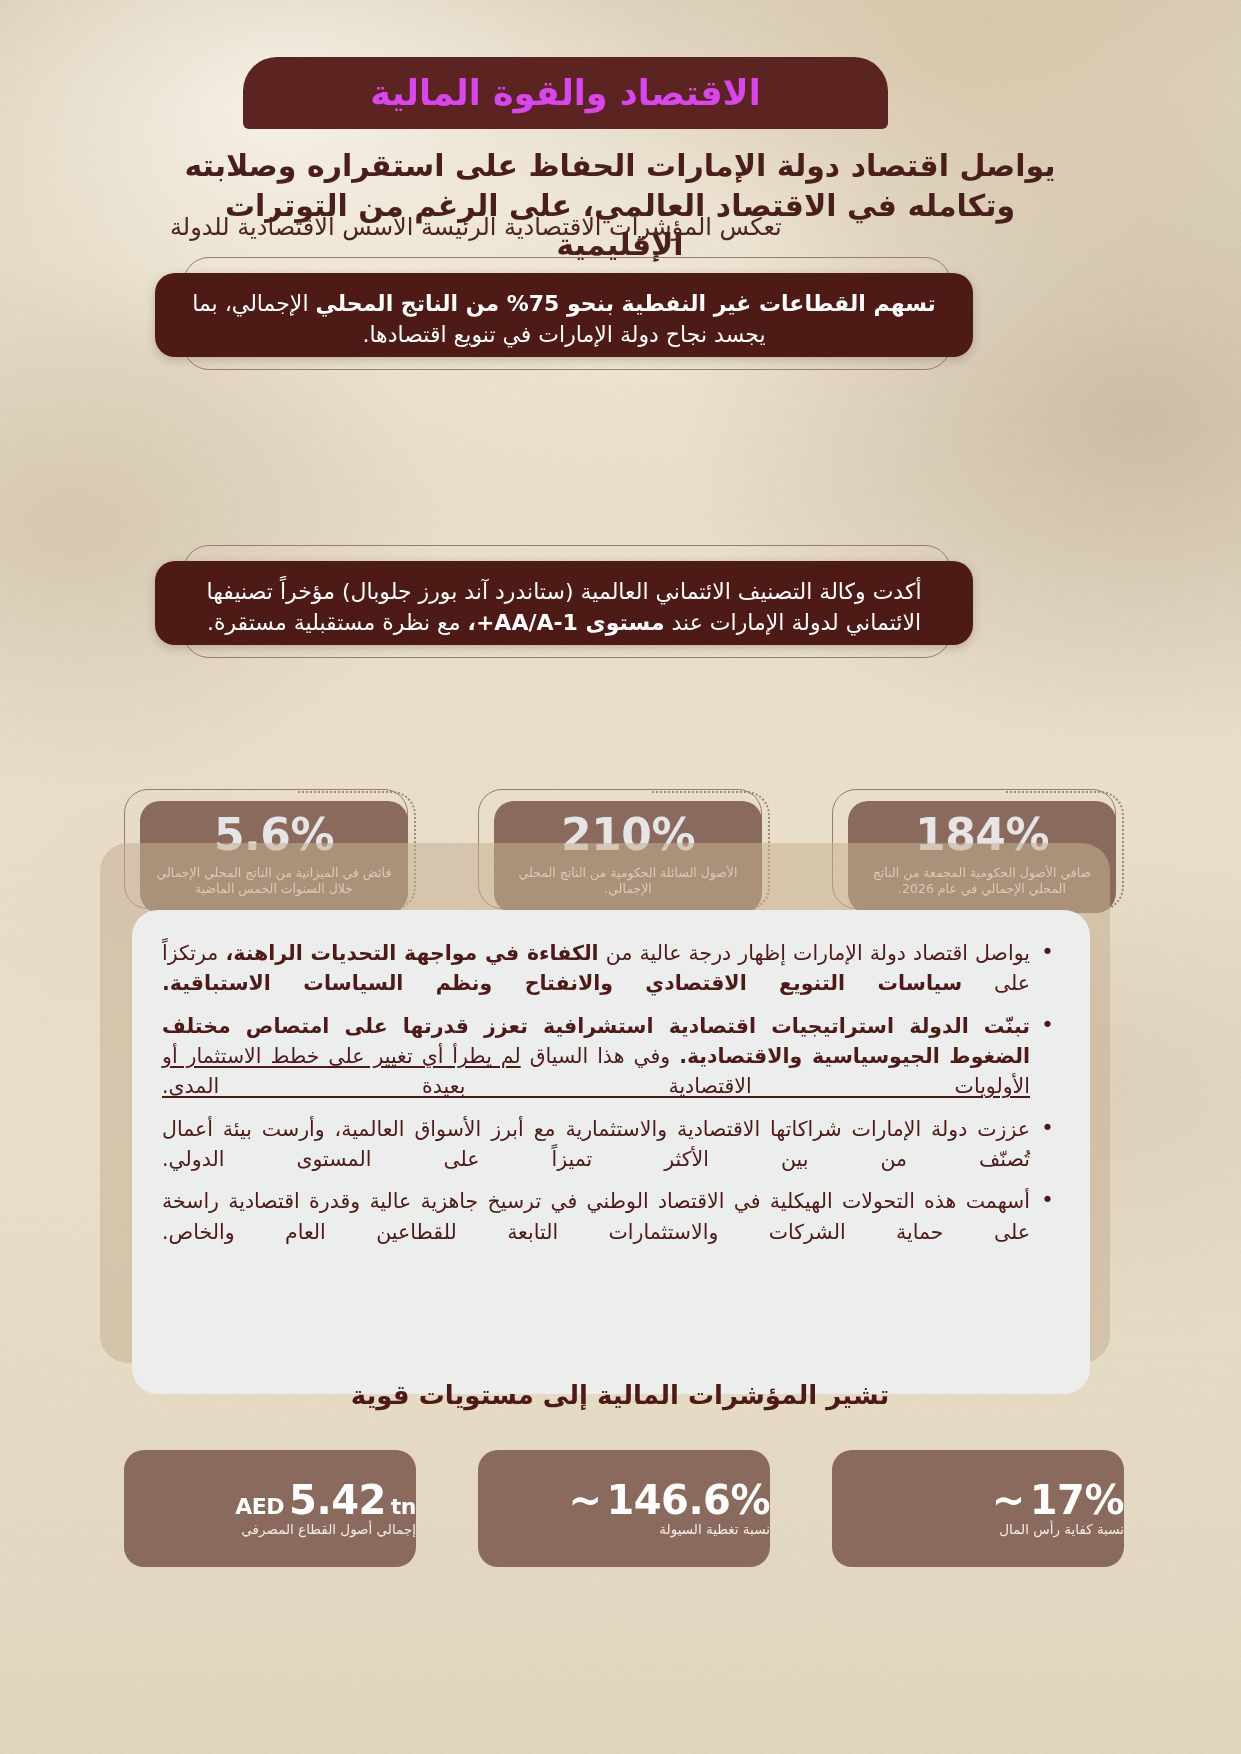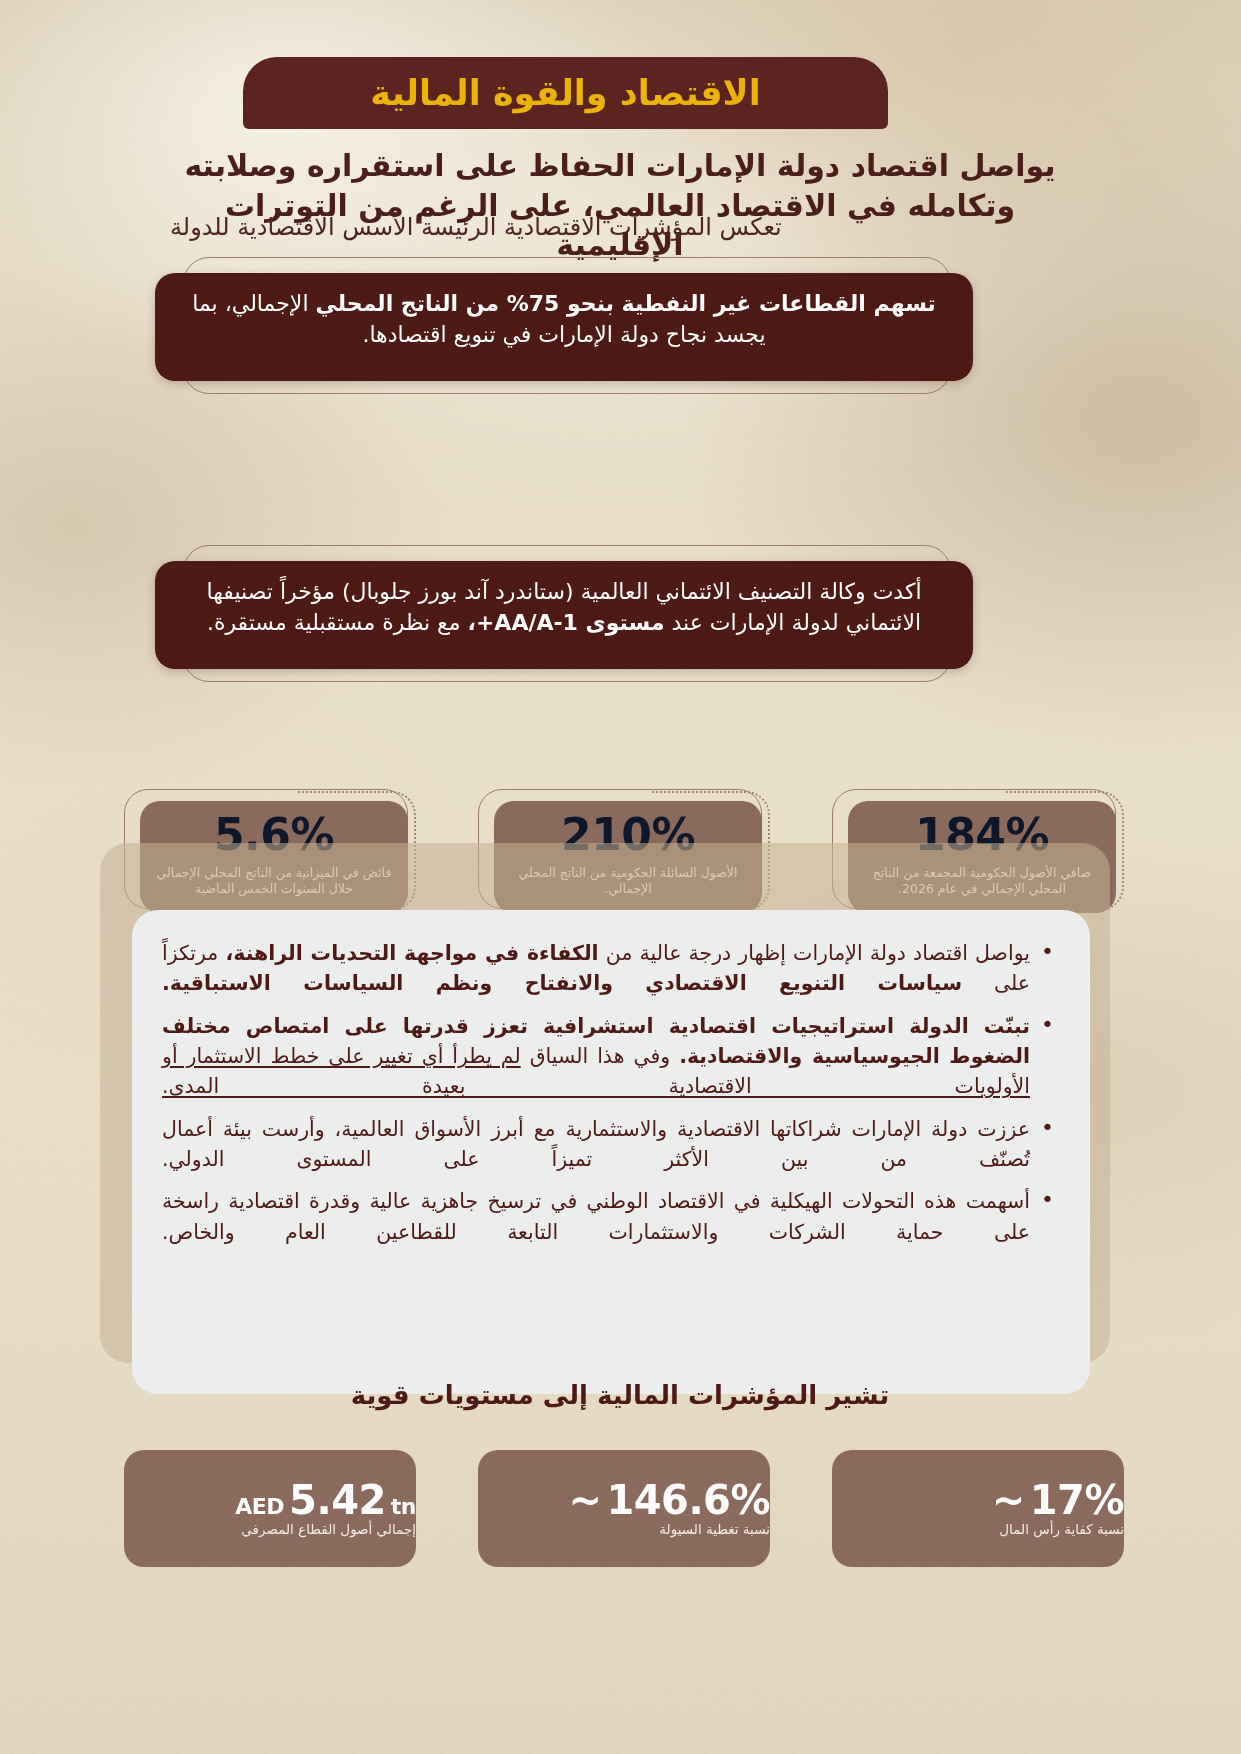--- a/index.html
+++ b/index.html
@@ -43,21 +43,21 @@
   
   .title-plaque {
     position: absolute;
     left: 243px; top: 57px;
     width: 645px; height: 72px;
     background: #5c2420;
     border-radius: 34px 34px 6px 6px;
     display: flex; align-items: center; justify-content: center;
   }
   .title-plaque .title-text {
-    color: #eab308;
+    color: #d946ef;
     font-size: 35px;
     font-weight: 700;
     letter-spacing: .3px;
     white-space: nowrap;
   }
 
   
   .intro-strong {
     position: absolute;
     left: 170px; top: 146px; width: 900px;
@@ -84,21 +84,21 @@
     left: 28px; top: -16px; right: 22px; bottom: -13px;
     border: 1.6px solid #9c7d6d;
     border-radius: 26px;
     background: transparent;
   }
   .stmt-card {
     position: relative;
     background: #4d1a16;
     border-radius: 20px;
     color: #ffffff;
-    padding: 16px 30px 30px;
+    padding: 16px 30px 6px;
     text-align: center;
     font-size: 22px;
     line-height: 1.40;
     font-weight: 400;
     box-shadow: 0 3px 10px rgba(60,26,20,.22);
   }
   .stmt-card b { font-weight: 700; }
 
   
   .stat-row { position: absolute; left: 118px; top: 789px; width: 1008px; height: 126px; }
@@ -116,21 +116,21 @@
     clip-path: polygon(58% 0, 100% 0, 100% 100%, 58% 100%);
   }
   .stat-pill {
     position: absolute; left: 22px; top: 12px; width: 268px; height: 112px;
     background: #8a6a5c;
     border-radius: 20px;
     display: flex; flex-direction: column; align-items: center; justify-content: center;
     padding: 4px 12px 8px;
   }
   .stat-value {
-    color: #0f172a;
+    color: #e5e5e5;
     font-size: 44px;
     font-weight: 700;
     line-height: 1;
     letter-spacing: -.5px;
   }
   .stat-caption {
     margin-top: 8px;
     color: #f2e8e1;
     font-size: 12.5px;
     line-height: 1.28;

